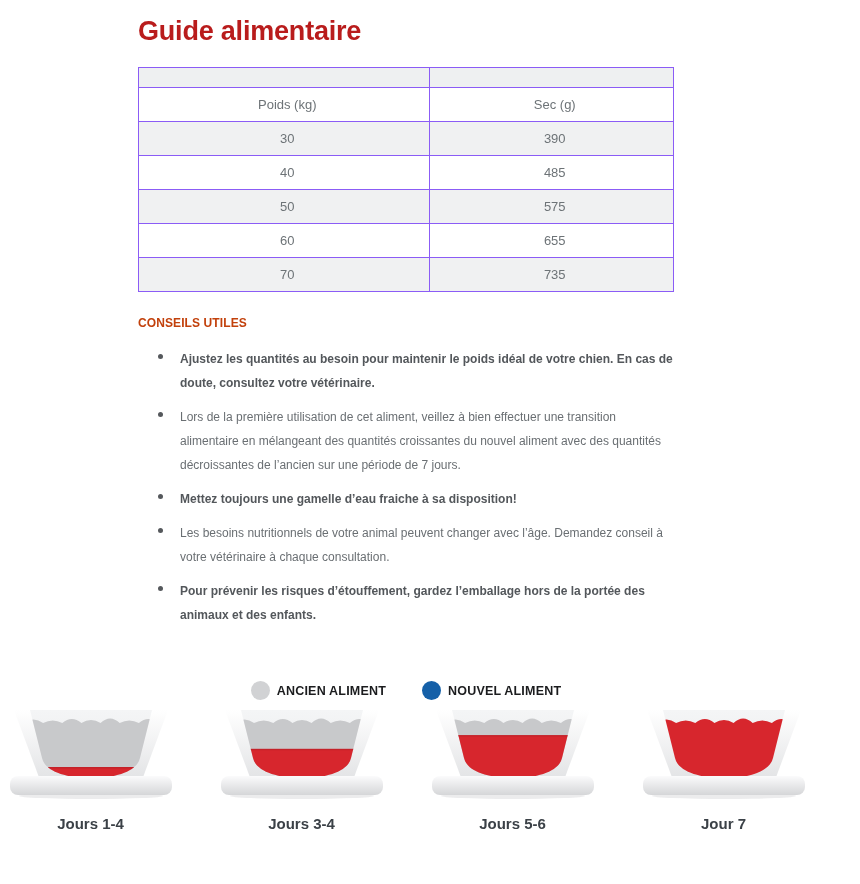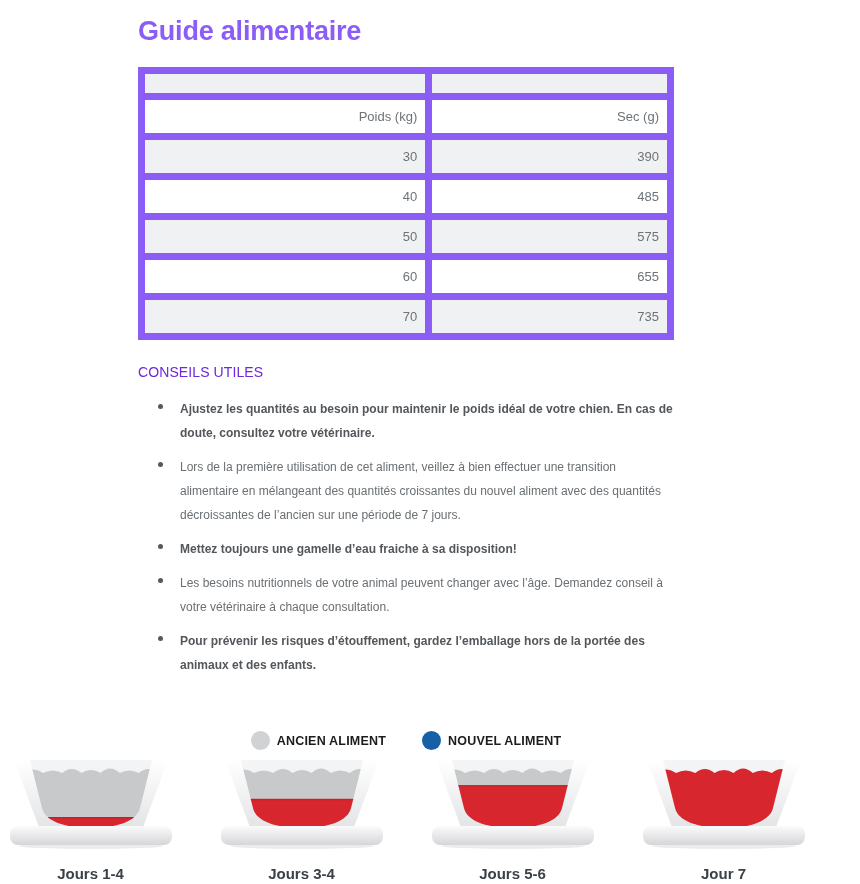--- a/index.html
+++ b/index.html
@@ -13,50 +13,50 @@
   }
   .content {
     margin-left: 138px;
     width: 536px;
   }
   h1.page-title {
     margin: 0;
     padding-top: 16px;
     font-size: 27px;
     font-weight: 700;
-    color: #8b5cf6;
+    color: #b91c1c;
     letter-spacing: -0.2px;
   }
   table.feeding-table {
     border-collapse: collapse;
     width: 536px;
     margin-top: 20px;
     table-layout: fixed;
   }
   table.feeding-table th, table.feeding-table td {
-    border: 7px solid #8b5cf6;
+    border: 1px solid #8b5cf6;
     padding: 0 8px 0 15px;
     height: 33px;
     font-size: 13px;
     font-weight: 400;
     color: #6d7377;
-    text-align: right;
+    text-align: center;
     vertical-align: middle;
   }
   table.feeding-table col.c1 { width: 54.3%; }
   table.feeding-table col.c2 { width: 45.7%; }
   tr.spacer-row th { height: 19px; background: #eef0f1; }
   tr.label-row th { background: #ffffff; }
   tbody tr:nth-child(odd) td { background: #f0f1f2; }
   tbody tr:nth-child(even) td { background: #ffffff; }
   h2.tips-heading {
     margin: 24px 0 0 0;
-    font-size: 14px;
-    font-weight: 400;
-    color: #6d28d9;
+    font-size: 12px;
+    font-weight: 700;
+    color: #c2410c;
     letter-spacing: 0.1px;
   }
   ul.tips-list {
     list-style: none;
     margin: 17px 0 0 0;
     padding: 0;
   }
   ul.tips-list li {
     position: relative;
     padding-left: 42px;

